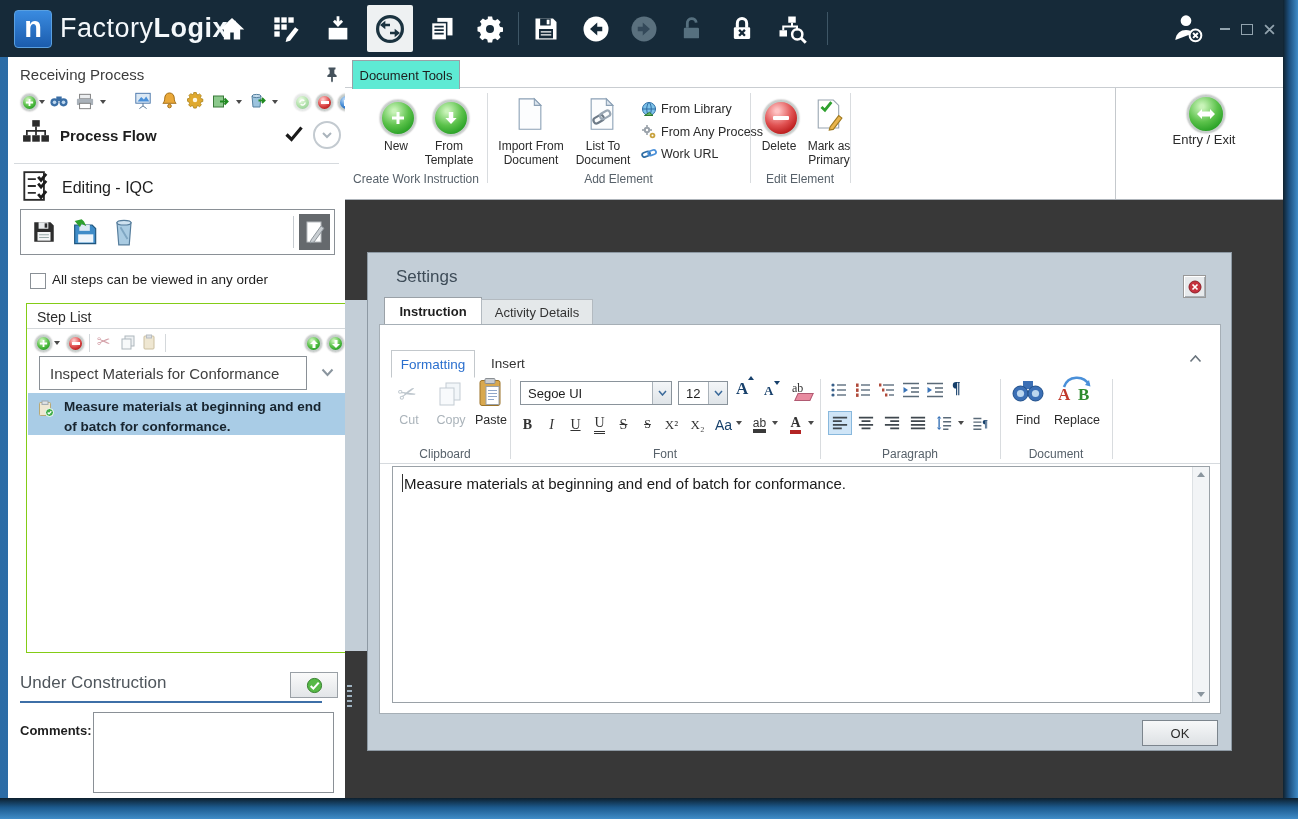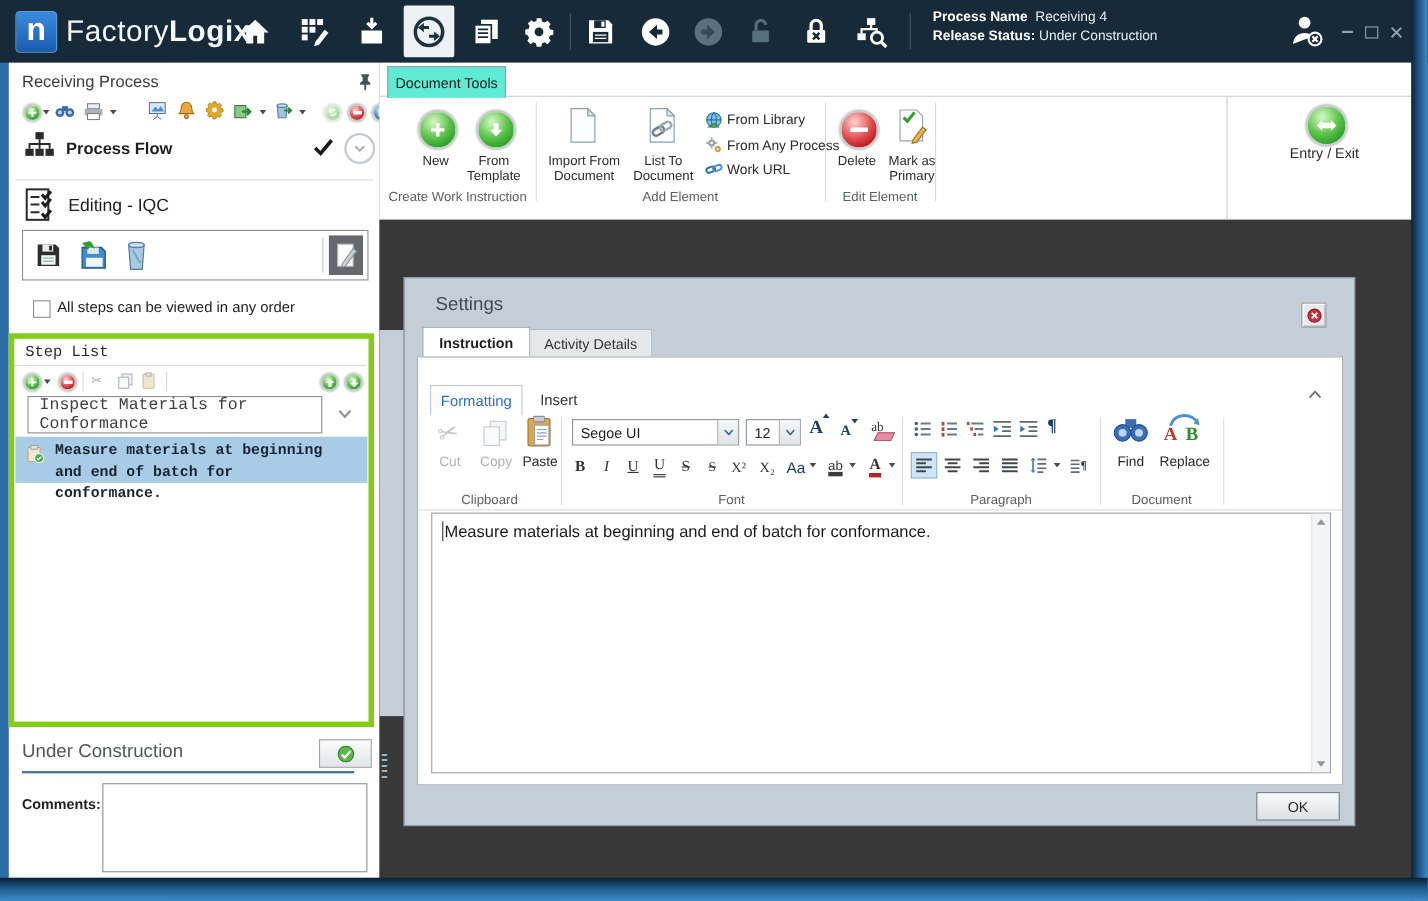--- a/index.html
+++ b/index.html
@@ -48,21 +48,21 @@
   .ribtab{position:absolute;left:7px;top:3px;width:106px;height:28px;background:#5eead4;
           border:1px solid #9aa1a7;border-bottom:none;font-size:13px;color:#1e1e1e;
           display:flex;align-items:center;justify-content:center;}
   .ribline{position:absolute;left:0;top:30px;width:938px;height:1px;background:#c9cdd1;}
   .riblbl{position:absolute;font-size:12px;color:#2b2b2b;text-align:center;line-height:14px;}
   .smallbtn{position:absolute;display:flex;align-items:center;gap:4px;font-size:12.5px;color:#2b2b2b;cursor:pointer;white-space:nowrap;}
   
   .sideico{position:absolute;width:18px;height:18px;display:flex;align-items:center;justify-content:center;cursor:pointer;}
   .boxbar{position:absolute;left:12px;top:152px;width:313px;height:44px;border:1px solid #8a9096;background:#fff;}
   .tool34{position:absolute;top:5px;width:34px;height:34px;display:flex;align-items:center;justify-content:center;cursor:pointer;}
-  .steplist{position:absolute;left:0;top:246px;width:322px;height:348px;border:5px solid #84cc16;background:#fff;font-family:Liberation Mono, monospace;}
+  .steplist{position:absolute;left:18px;top:246px;width:322px;height:348px;border:1px solid #84cc16;background:#fff;}
   .stepitem{position:absolute;left:1px;top:89px;width:320px;height:42px;background:#a9cce6;display:flex;}
   .combo{position:absolute;left:12px;top:52px;width:256px;height:32px;border:1px solid #8a9096;background:#fff;
          font-size:15px;color:#404040;display:flex;align-items:center;padding-left:10px;}
   .ucbtn{position:absolute;left:282px;top:615px;width:46px;height:24px;border:1px solid #9aa0a6;
          background:linear-gradient(180deg,#fafafa,#e2e5e8);display:flex;align-items:center;justify-content:center;cursor:pointer;}
   
   .dialog{position:absolute;left:367px;top:252px;width:865px;height:499px;background:#c3ced7;border:1px solid #8d99a3;box-sizing:border-box;}
   .dlg-title{position:absolute;left:28px;top:14px;font-size:17px;color:#3e4c58;}
   .dlg-close{position:absolute;left:815px;top:22px;width:21px;height:21px;background:#e7eaec;
              border:1px solid #999;box-shadow:inset 1px 1px 0 #fff,inset -1px -1px 0 #aab0b5;
@@ -190,24 +190,20 @@
       <svg width="30" height="30" viewBox="0 0 24 24">
           <rect x="9" y="2" width="6" height="5" fill="#fff"></rect>
           <rect x="2" y="13" width="6" height="5" fill="#fff"></rect>
           <path d="M12 7v3M5 13v-3h11v3" stroke="#fff" stroke-width="1.6" fill="none"></path>
           <circle cx="16.2" cy="16.2" r="4.1" fill="none" stroke="#fff" stroke-width="2"></circle>
           <path d="M19.2 19.2L23 23" stroke="#fff" stroke-width="2.4"></path>
         </svg>
     </div>
     <div class="tbsep" style="left:827px"></div>
 
-    <div class="procinfo">
-      <div><b>Process Name</b>&nbsp;&nbsp;<span class="val">Receiving 4</span></div>
-      <div><b>Release Status:</b>&nbsp;<span class="val">Under Construction</span></div>
-    </div>
 
     <div class="tbico" style="left:1172px;top:12px">
       <svg width="34" height="34" viewBox="0 0 24 24">
           <circle cx="10.5" cy="6.5" r="4" fill="#fff"></circle>
           <path d="M2.5 21c.5-5 4-7.5 8-7.5 2.3 0 4.4.8 5.8 2.3" fill="#fff"></path>
           <circle cx="17.6" cy="17.6" r="4.4" fill="#162a39" stroke="#fff" stroke-width="1.5"></circle>
           <path d="M15.8 15.8l3.6 3.6M19.4 15.8l-3.6 3.6" stroke="#fff" stroke-width="1.5"></path>
         </svg>
     </div>
     <div class="winctl" style="left:1216px">

